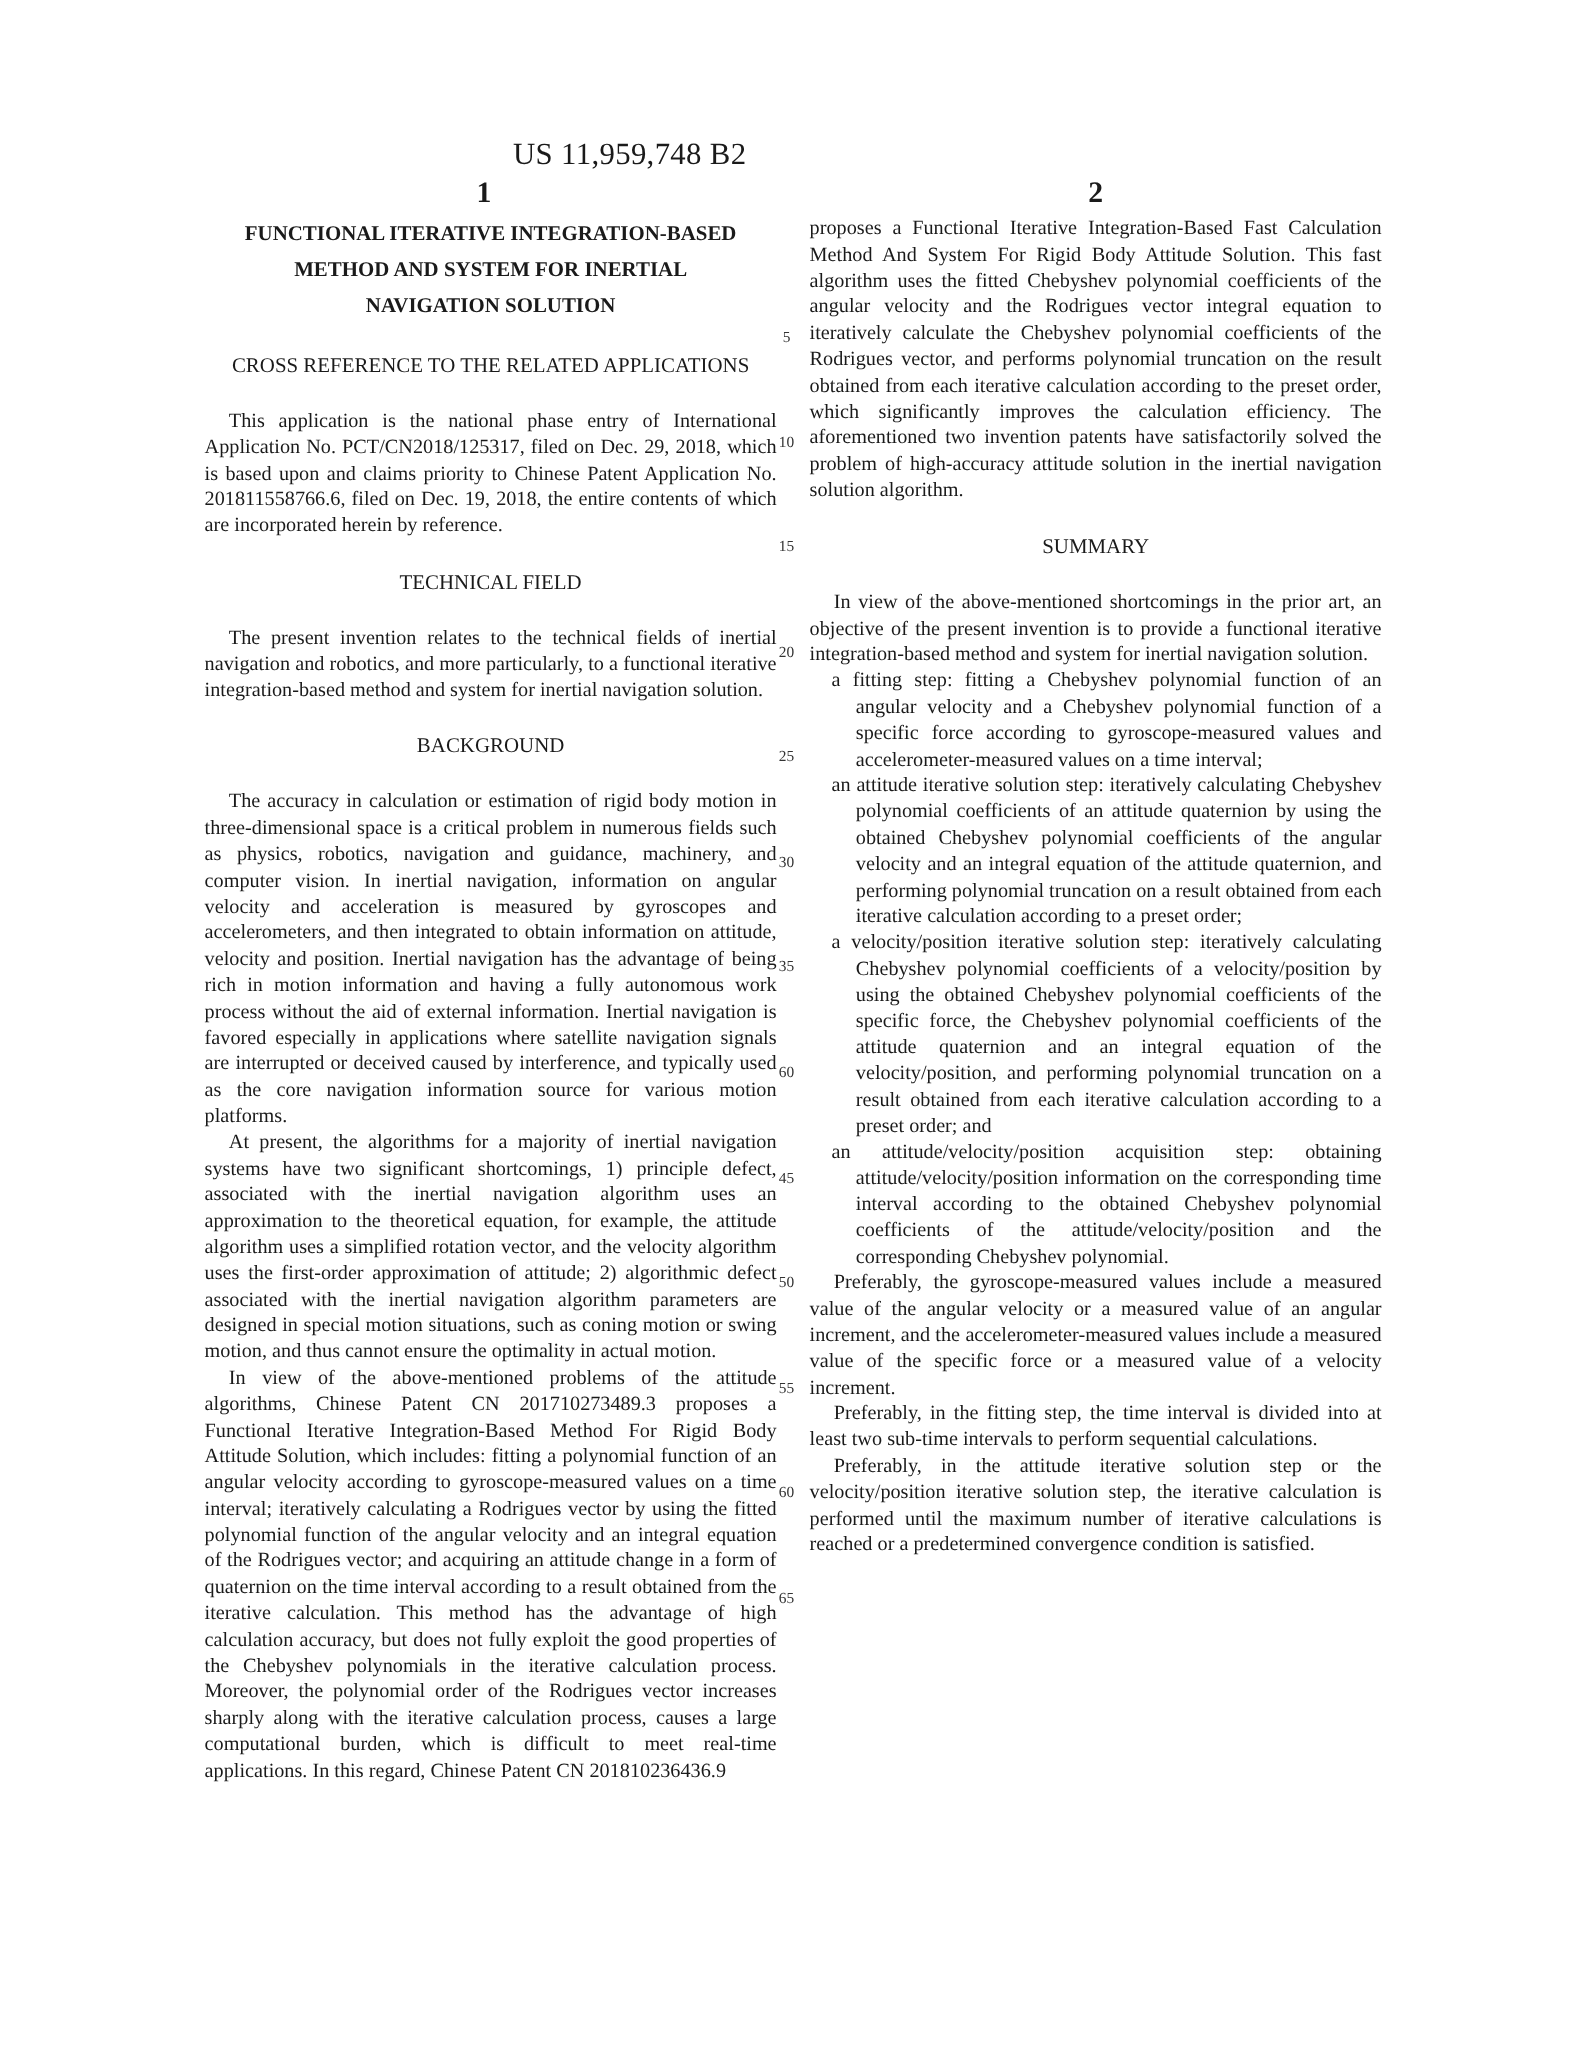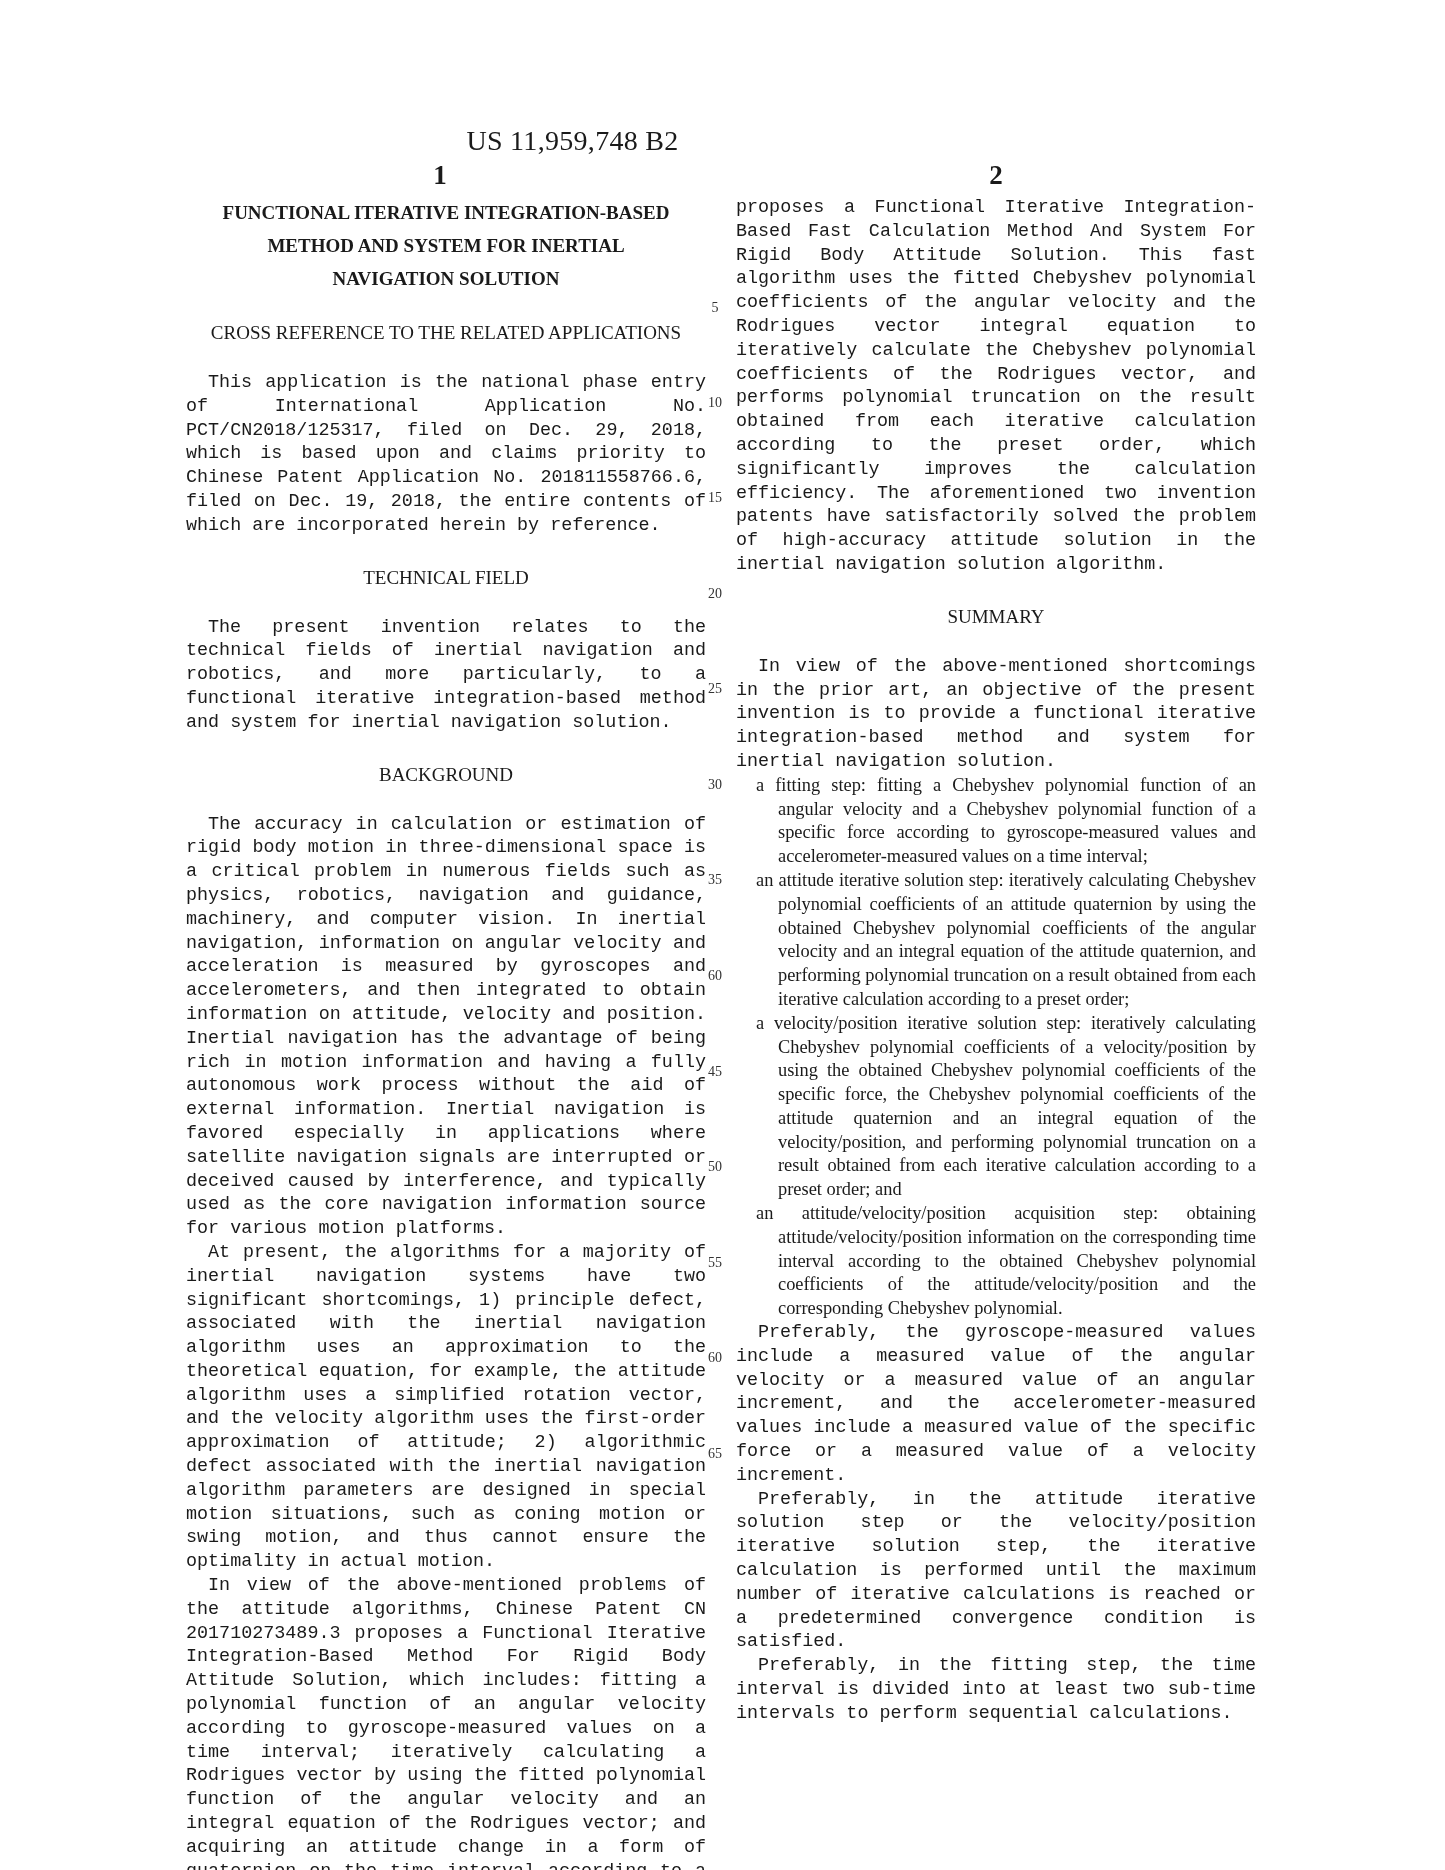--- a/index.html
+++ b/index.html
@@ -22,21 +22,21 @@
   }
   .column.left { left: 186px; }
   .column.right { left: 736px; }
   .title {
     font-weight: bold; text-align: center; font-size: 19px; line-height: 33px;
     margin: 0 30px 26px 30px;
   }
   .heading {
     text-align: center; font-size: 19px; line-height: 24px; margin: 0 0 26px 0;
   }
-  p { margin: 0; text-indent: 22px; font-family: Liberation Mono, monospace; }
+  p { margin: 0; text-indent: 22px; }
   p.noindent { text-indent: 0; }
   .list-item {
     margin: 0; padding-left: 42px; text-indent: -22px;
   }
   .gap { height: 28px; }
   .line-numbers { position: absolute; left: 700px; top: 0; width: 30px; }
   .ln {
     position: absolute; width: 30px; text-align: center; font-size: 14px; color: #333;
   }
 </style>
@@ -80,15 +80,15 @@
 <div class="column right">
   <p class="noindent">proposes a Functional Iterative Integration-Based Fast Calculation Method And System For Rigid Body Attitude Solution. This fast algorithm uses the fitted Chebyshev polynomial coefficients of the angular velocity and the Rodrigues vector integral equation to iteratively calculate the Chebyshev polynomial coefficients of the Rodrigues vector, and performs polynomial truncation on the result obtained from each iterative calculation according to the preset order, which significantly improves the calculation efficiency. The aforementioned two invention patents have satisfactorily solved the problem of high-accuracy attitude solution in the inertial navigation solution algorithm.</p>
   <div class="gap"></div>
   <div class="heading">SUMMARY</div>
   <p>In view of the above-mentioned shortcomings in the prior art, an objective of the present invention is to provide a functional iterative integration-based method and system for inertial navigation solution.</p>
   <div class="list-item">a fitting step: fitting a Chebyshev polynomial function of an angular velocity and a Chebyshev polynomial function of a specific force according to gyroscope-measured values and accelerometer-measured values on a time interval;</div>
   <div class="list-item">an attitude iterative solution step: iteratively calculating Chebyshev polynomial coefficients of an attitude quaternion by using the obtained Chebyshev polynomial coefficients of the angular velocity and an integral equation of the attitude quaternion, and performing polynomial truncation on a result obtained from each iterative calculation according to a preset order;</div>
   <div class="list-item">a velocity/position iterative solution step: iteratively calculating Chebyshev polynomial coefficients of a velocity/position by using the obtained Chebyshev polynomial coefficients of the specific force, the Chebyshev polynomial coefficients of the attitude quaternion and an integral equation of the velocity/position, and performing polynomial truncation on a result obtained from each iterative calculation according to a preset order; and</div>
   <div class="list-item">an attitude/velocity/position acquisition step: obtaining attitude/velocity/position information on the corresponding time interval according to the obtained Chebyshev polynomial coefficients of the attitude/velocity/position and the corresponding Chebyshev polynomial.</div>
   <p>Preferably, the gyroscope-measured values include a measured value of the angular velocity or a measured value of an angular increment, and the accelerometer-measured values include a measured value of the specific force or a measured value of a velocity increment.</p>
+  <p>Preferably, in the fitting step, the time interval is divided into at least two sub-time intervals to perform sequential calculations.</p>
   <p>Preferably, in the attitude iterative solution step or the velocity/position iterative solution step, the iterative calculation is performed until the maximum number of iterative calculations is reached or a predetermined convergence condition is satisfied.</p>
-  <p>Preferably, in the fitting step, the time interval is divided into at least two sub-time intervals to perform sequential calculations.</p>
 </div>
 
 </body></html>

